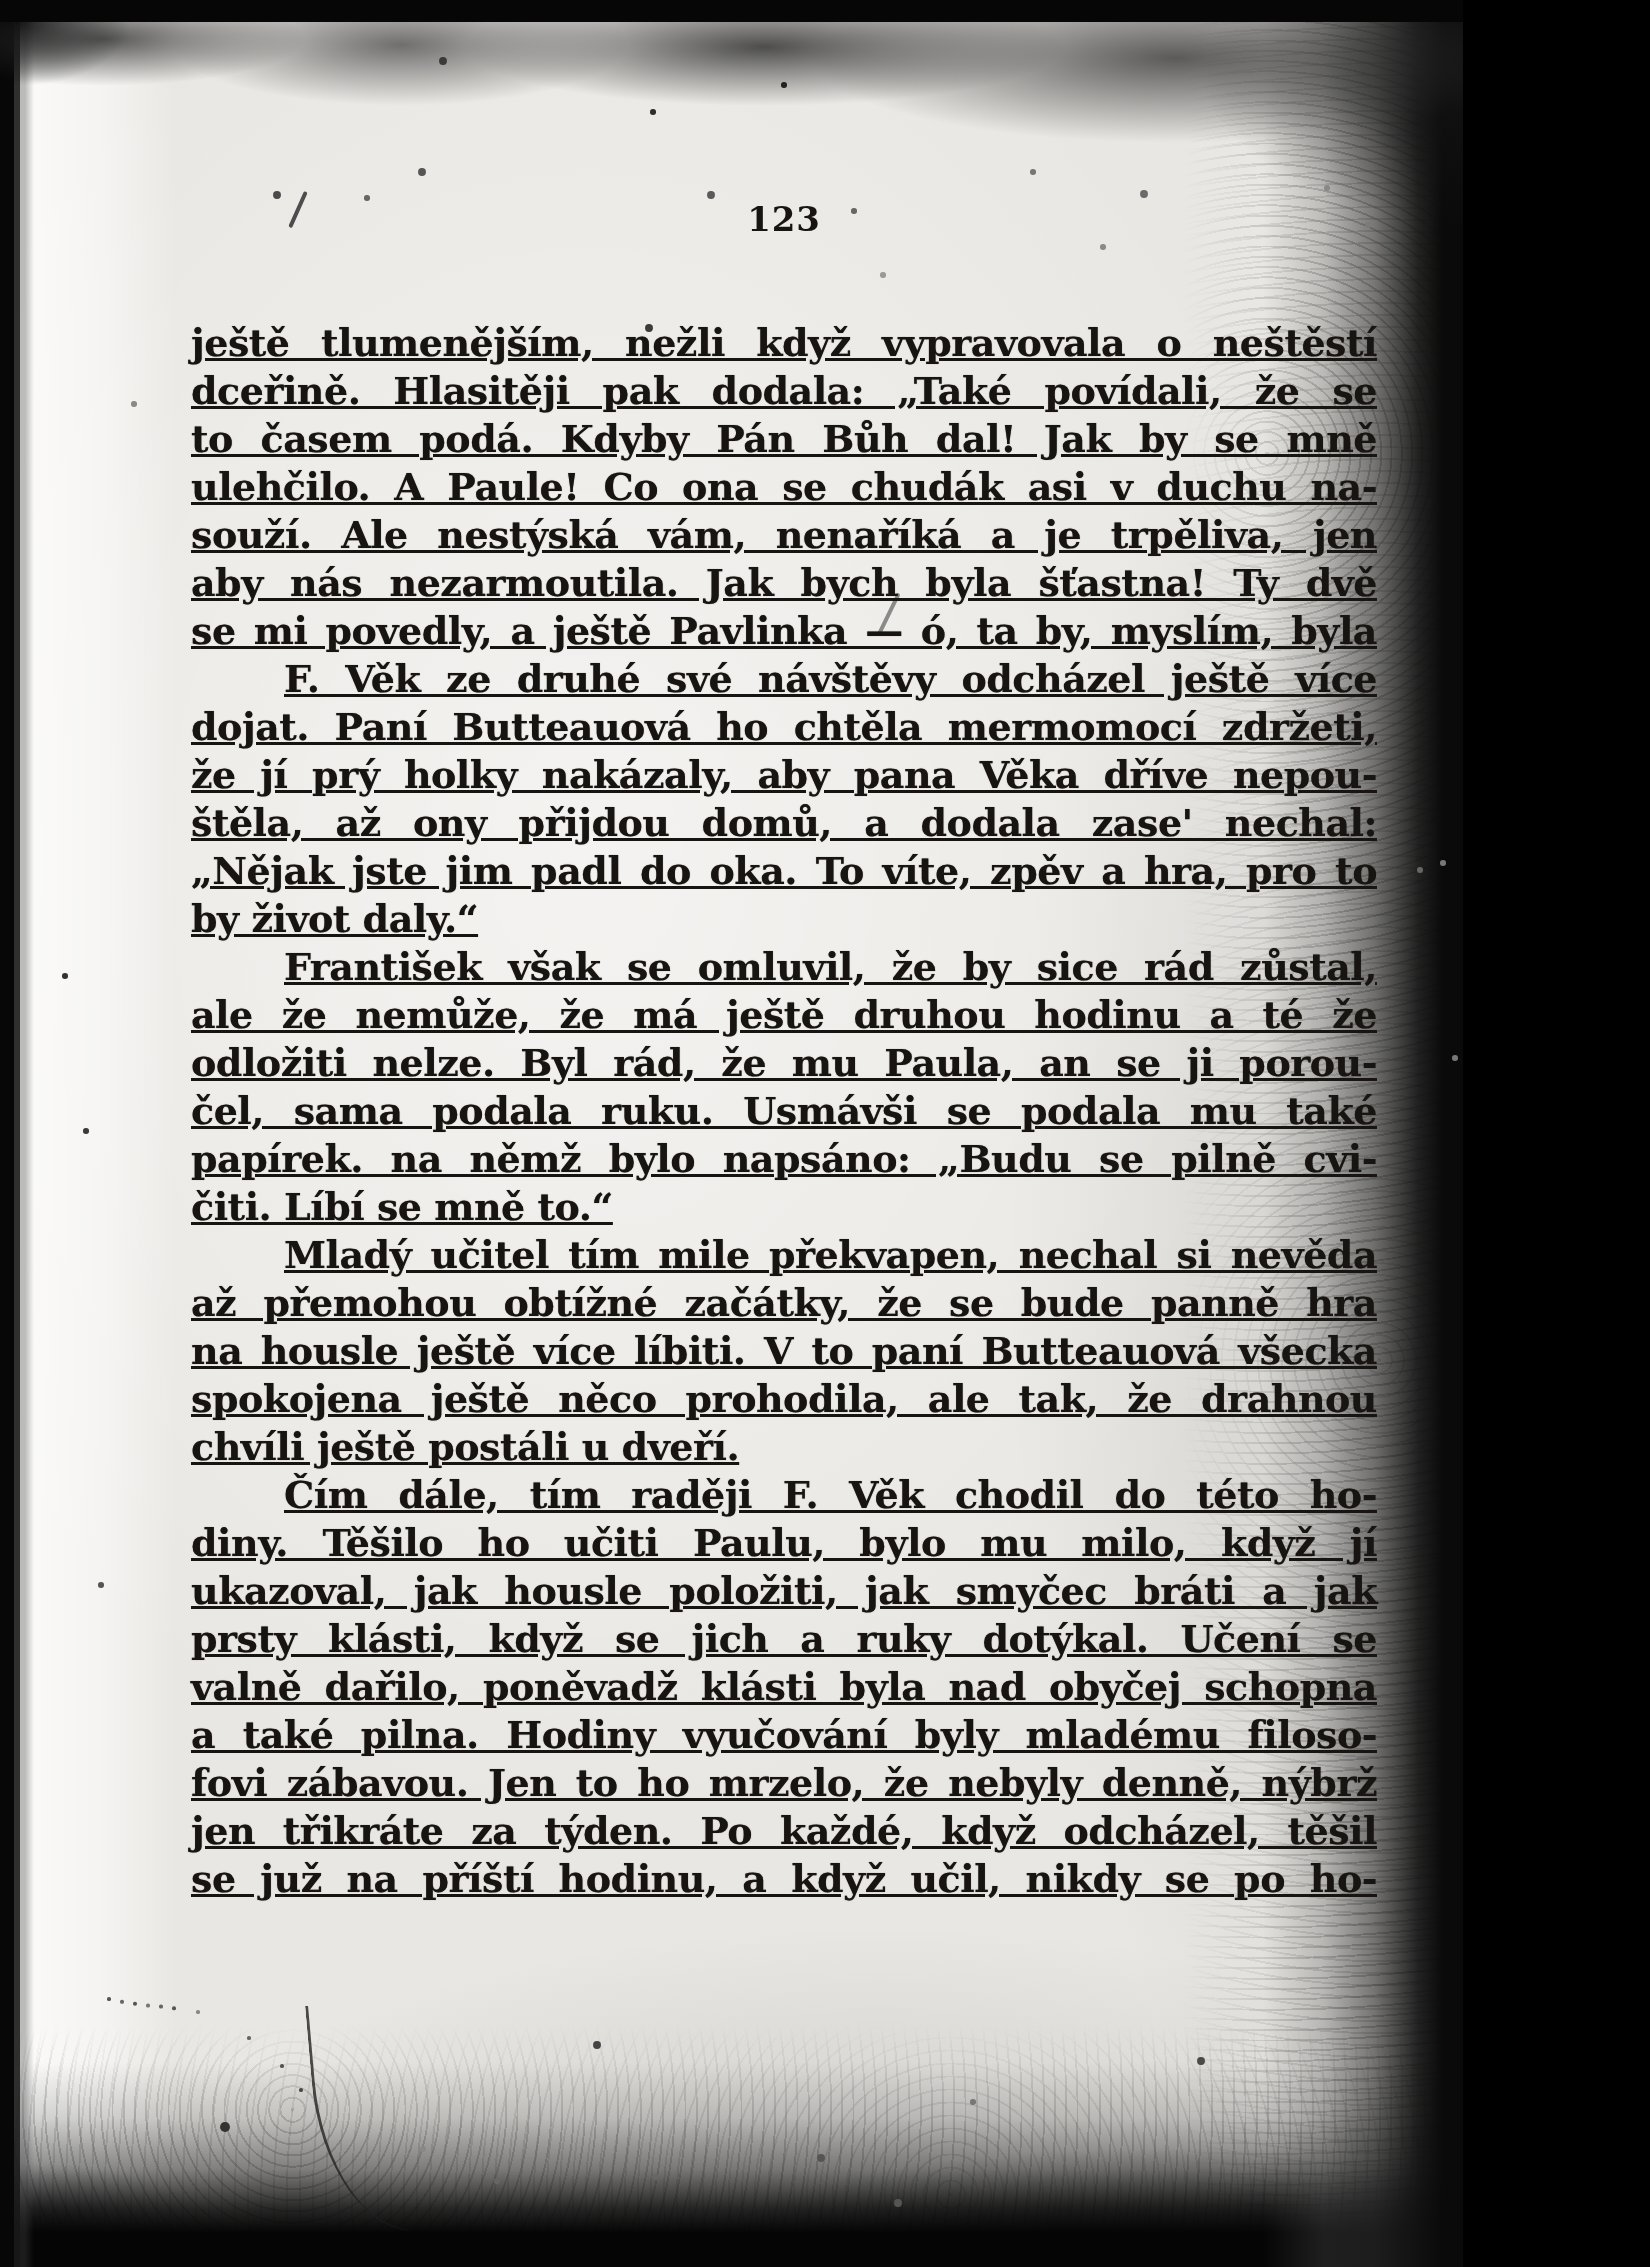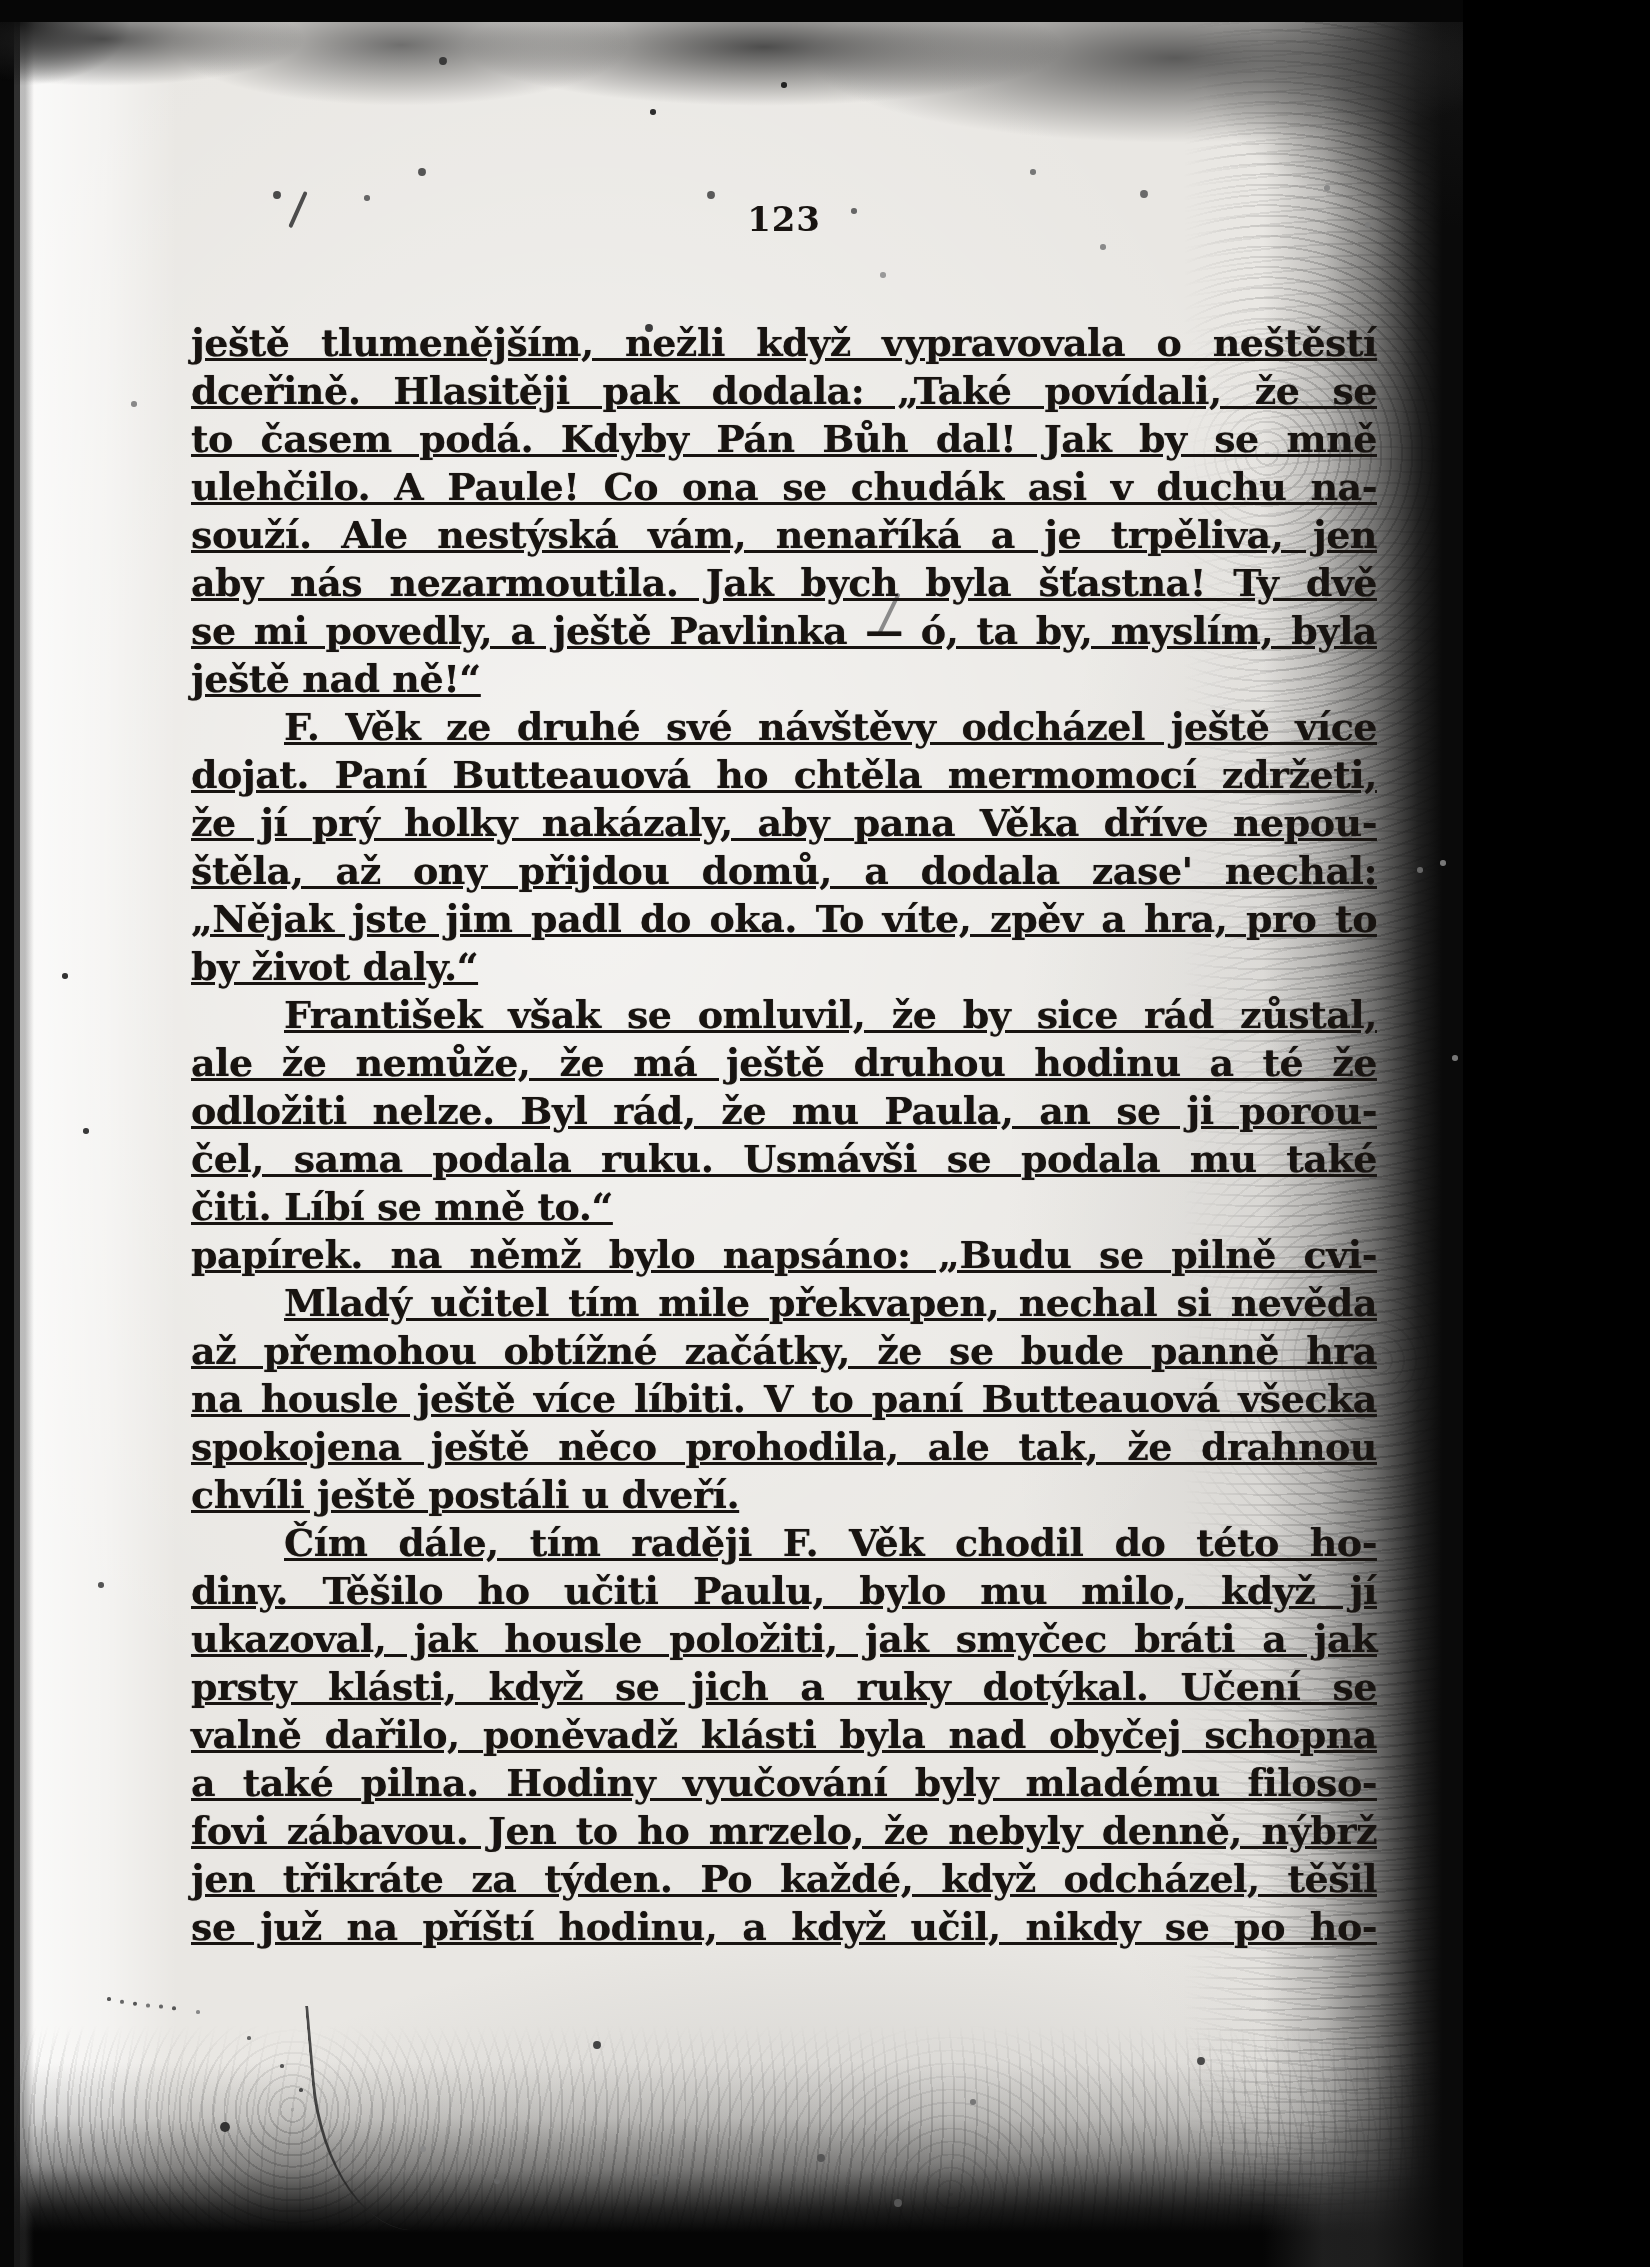--- a/index.html
+++ b/index.html
@@ -106,33 +106,32 @@
   <div class="dottrail"></div>
   <div class="pagenum">123</div>
   <div class="textblock" id="text-block">
       <div class="line">ještě tlumenějším, nežli když vypravovala o neštěstí</div>
       <div class="line">dceřině. Hlasitěji pak dodala: „Také povídali, že se</div>
       <div class="line">to časem podá. Kdyby Pán Bůh dal! Jak by se mně</div>
       <div class="line">ulehčilo. A Paule! Co ona se chudák asi v duchu na-</div>
       <div class="line">souží. Ale nestýská vám, nenaříká a je trpěliva, jen</div>
       <div class="line">aby nás nezarmoutila. Jak bych byla šťastna! Ty dvě</div>
       <div class="line">se mi povedly, a ještě Pavlinka — ó, ta by, myslím, byla</div>
-      <div class="line noju">ještě nad ně!“</div>
       <div class="line indent">F. Věk ze druhé své návštěvy odcházel ještě více</div>
       <div class="line">dojat. Paní Butteauová ho chtěla mermomocí zdržeti,</div>
       <div class="line">že jí prý holky nakázaly, aby pana Věka dříve nepou-</div>
       <div class="line">štěla, až ony přijdou domů, a dodala zase' nechal:</div>
       <div class="line">„Nějak jste jim padl do oka. To víte, zpěv a hra, pro to</div>
       <div class="line noju">by život daly.“</div>
       <div class="line indent">František však se omluvil, že by sice rád zůstal,</div>
       <div class="line">ale že nemůže, že má ještě druhou hodinu a té že</div>
       <div class="line">odložiti nelze. Byl rád, že mu Paula, an se ji porou-</div>
       <div class="line">čel, sama podala ruku. Usmávši se podala mu také</div>
+      <div class="line">papírek. na němž bylo napsáno: „Budu se pilně cvi-</div>
       <div class="line noju">čiti. Líbí se mně to.“</div>
-      <div class="line">papírek. na němž bylo napsáno: „Budu se pilně cvi-</div>
       <div class="line indent">Mladý učitel tím mile překvapen, nechal si nevěda</div>
       <div class="line">až přemohou obtížné začátky, že se bude panně hra</div>
       <div class="line">na housle ještě více líbiti. V to paní Butteauová všecka</div>
       <div class="line">spokojena ještě něco prohodila, ale tak, že drahnou</div>
       <div class="line noju">chvíli ještě postáli u dveří.</div>
       <div class="line indent">Čím dále, tím raději F. Věk chodil do této ho-</div>
       <div class="line">diny. Těšilo ho učiti Paulu, bylo mu milo, když jí</div>
       <div class="line">ukazoval, jak housle položiti, jak smyčec bráti a jak</div>
       <div class="line">prsty klásti, když se jich a ruky dotýkal. Učení se</div>
       <div class="line">valně dařilo, poněvadž klásti byla nad obyčej schopna</div>

